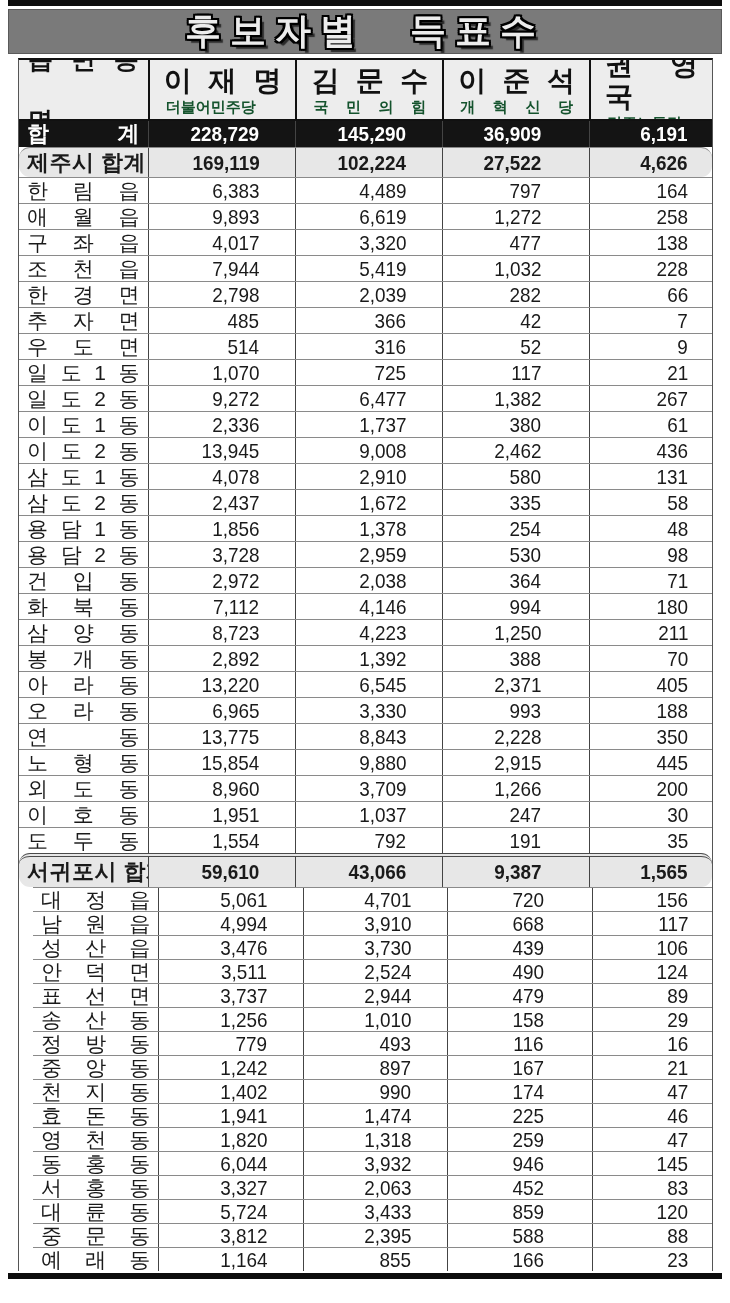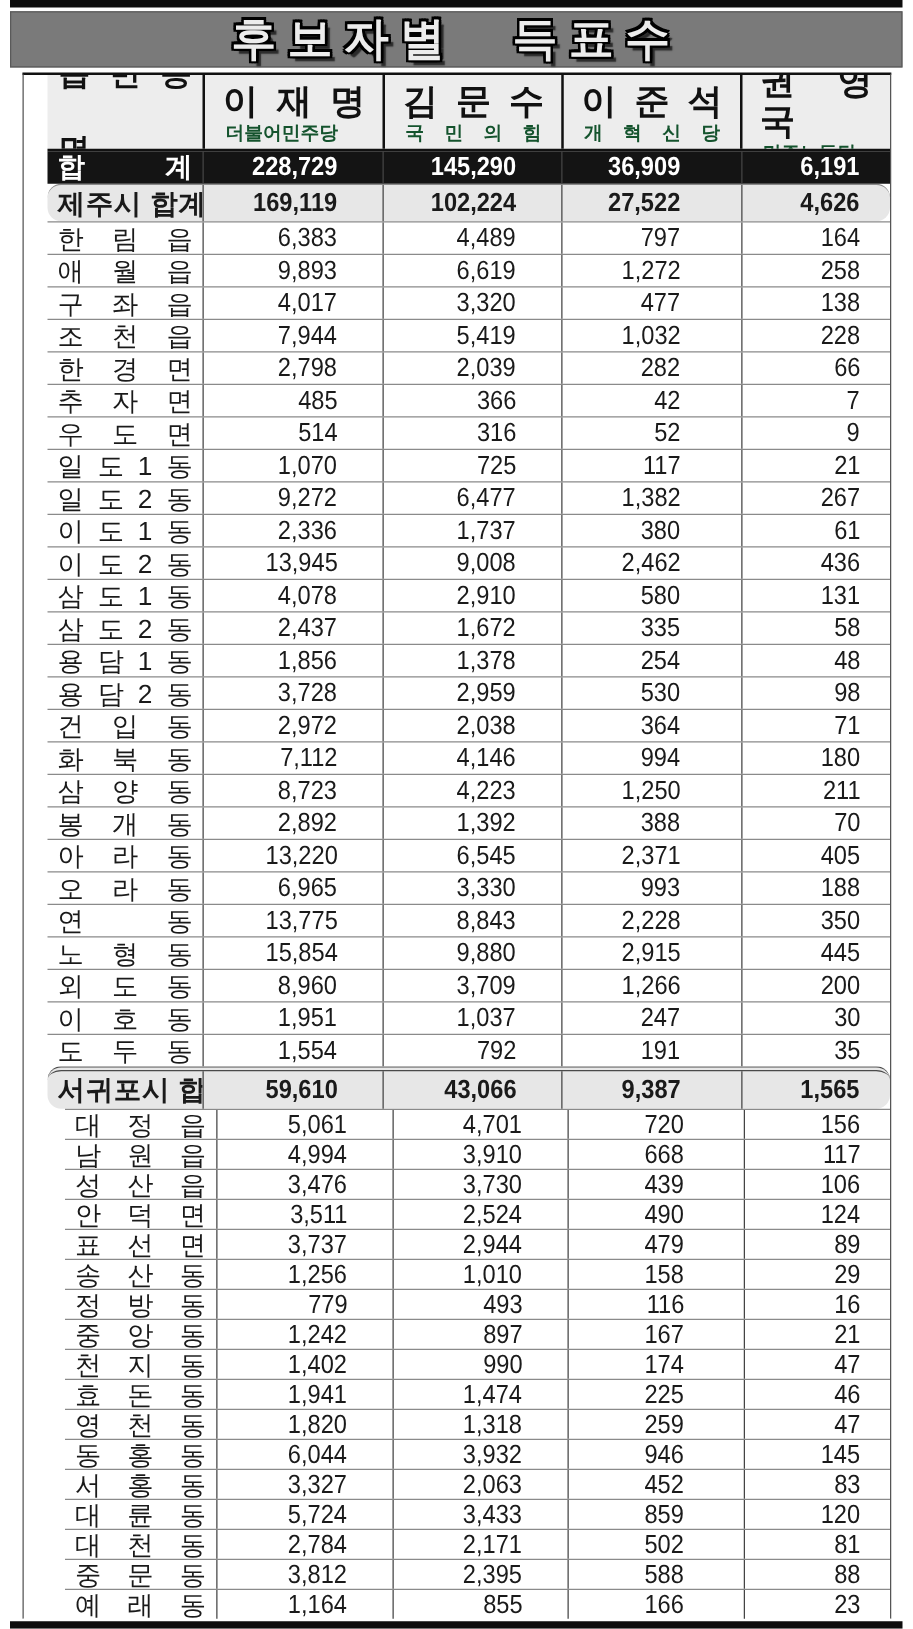--- a/index.html
+++ b/index.html
@@ -20,21 +20,20 @@
     letter-spacing:9px;word-spacing:26px;white-space:nowrap;
     text-shadow:
       -2px -2px 0 #000, 2px -2px 0 #000, -2px 2px 0 #000, 2px 2px 0 #000,
       -2px 0 0 #000, 2px 0 0 #000, 0 -2px 0 #000, 0 2px 0 #000,
       4px 4px 1px #2a2a2a;
   }
   .vote-table{
     margin-left:18px;width:695px;box-sizing:border-box;
     border-top:2px solid #111;border-left:1px solid #555;border-right:1px solid #555;
     background:#fff;
-    padding-left:19px;
   }
   .row{display:flex;align-items:stretch;box-sizing:border-box;}
   .cell{
     box-sizing:border-box;display:flex;align-items:center;overflow:hidden;
   }
   .c0{width:130px;}
   .c1{width:149px;border-left:1px solid #444;align-items:center;}
   .c2{width:148px;border-left:1px solid #444;}
   .c3{width:148px;border-left:1px solid #444;}
   .c4{width:124px;border-left:1px solid #444;}
@@ -889,37 +888,20 @@
           <span class="num-text">3,433</span>
         </div>
     <div class="cell num-cell c3">
           <span class="num-text">859</span>
         </div>
     <div class="cell num-cell c4">
           <span class="num-text">120</span>
         </div>
   </div>
 
-  <div class="row r-district sec-seogwipo">
-    <div class="cell c0">
-      <span class="d-name">대 천 동</span>
-    </div>
-    <div class="cell num-cell c1">
-          <span class="num-text">2,784</span>
-        </div>
-    <div class="cell num-cell c2">
-          <span class="num-text">2,171</span>
-        </div>
-    <div class="cell num-cell c3">
-          <span class="num-text">502</span>
-        </div>
-    <div class="cell num-cell c4">
-          <span class="num-text">81</span>
-        </div>
-  </div>
 
   <div class="row r-district sec-seogwipo">
     <div class="cell c0">
       <span class="d-name">중 문 동</span>
     </div>
     <div class="cell num-cell c1">
           <span class="num-text">3,812</span>
         </div>
     <div class="cell num-cell c2">
           <span class="num-text">2,395</span>

